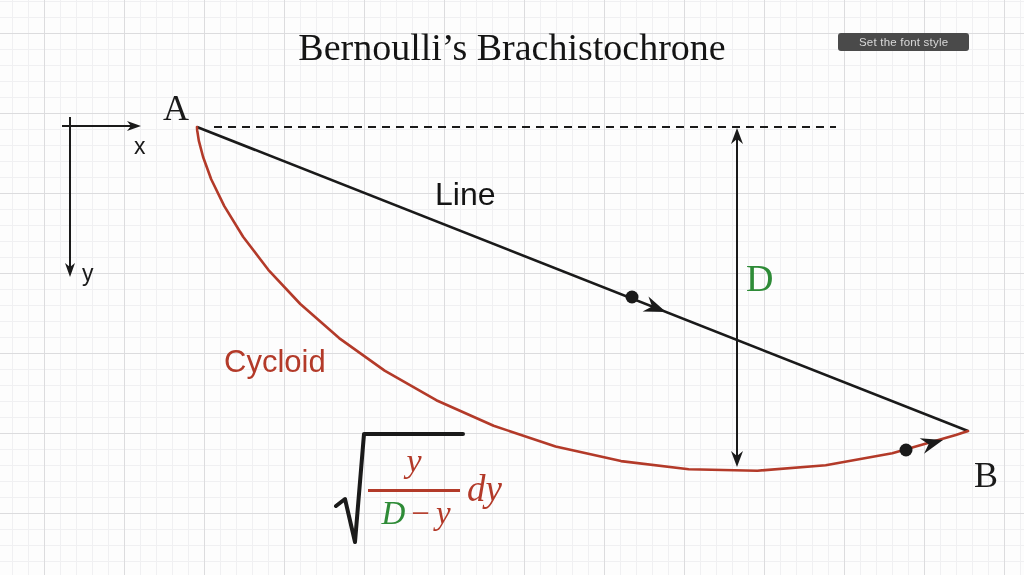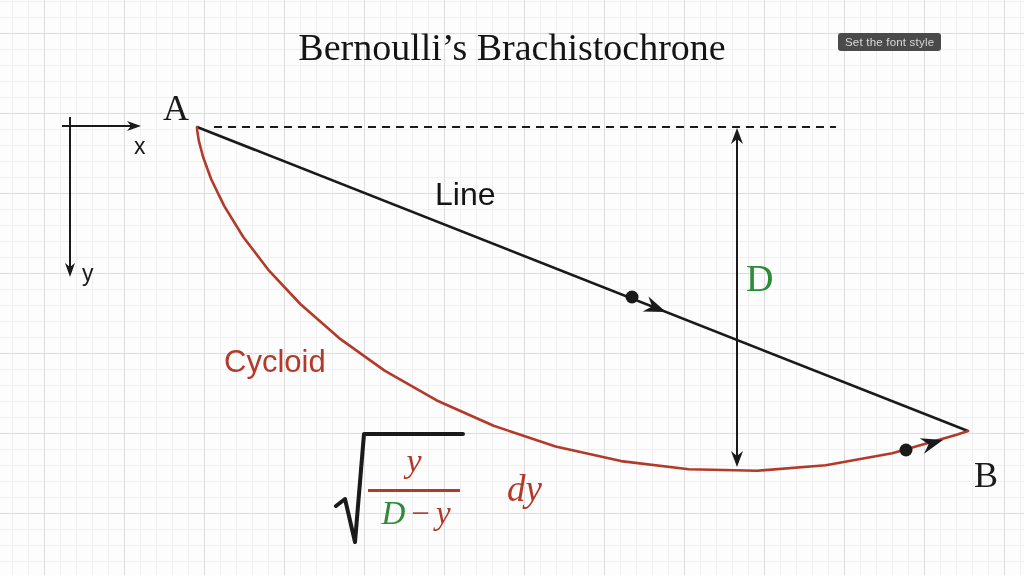--- a/index.html
+++ b/index.html
@@ -20,35 +20,35 @@
   .serif{font-family:"Liberation Serif",serif;}
   .sans{font-family:"Liberation Sans",sans-serif;}
   .ink{color:#1a1a1a;}
   .red{color:#b33a29;}
   .green{color:#2e8b37;}
   .it{font-style:italic;}
 
   .title{left:0;top:25px;width:1024px;text-align:center;font-size:38px;color:#141414;}
   .tooltip{
     left:838px;top:33px;background:#4a4a4a;color:#d9d9d9;
-    font-size:11.5px;letter-spacing:.2px;padding:3px 7px;border-radius:3px;
+    font-size:11.5px;letter-spacing:.2px;padding:3px 21px;border-radius:3px;
   }
   .label-a{left:163px;top:87px;font-size:36px;}
   .label-b{left:974px;top:454px;font-size:36px;}
   .label-x{left:134px;top:133px;font-size:23px;color:#1a1a1a;}
   .label-y{left:82px;top:260px;font-size:23px;color:#1a1a1a;}
   .label-line{left:435px;top:176px;font-size:32px;color:#141414;}
   .label-cycloid{left:224px;top:344px;font-size:31px;}
   .label-d{left:746px;top:256px;font-size:38px;}
 
   .f-lhs{left:261px;top:470px;font-size:37px;}
   .f-num{left:368px;top:442px;width:92px;text-align:center;font-size:34px;}
   .f-bar{left:368px;top:489px;width:92px;height:3px;background:#b33a29;}
   .f-den{left:366px;top:495px;width:100px;font-size:33px;display:flex;justify-content:center;gap:6px;}
-  .f-rhs{left:467px;top:467px;font-size:37px;margin-left:40px;}
+  .f-rhs{left:467px;top:467px;font-size:37px;}
   .f-eq{font-style:normal;margin-left:9px;}
 </style>
 </head>
 <body>
 
 <div id="stage">
 
   <svg id="overlay" viewBox="0 0 1024 575">
 
     <line x1="214" y1="127" x2="836" y2="127" fill="none" stroke-width="2.2" stroke-dasharray="8 6" stroke="#1a1a1a"></line>

